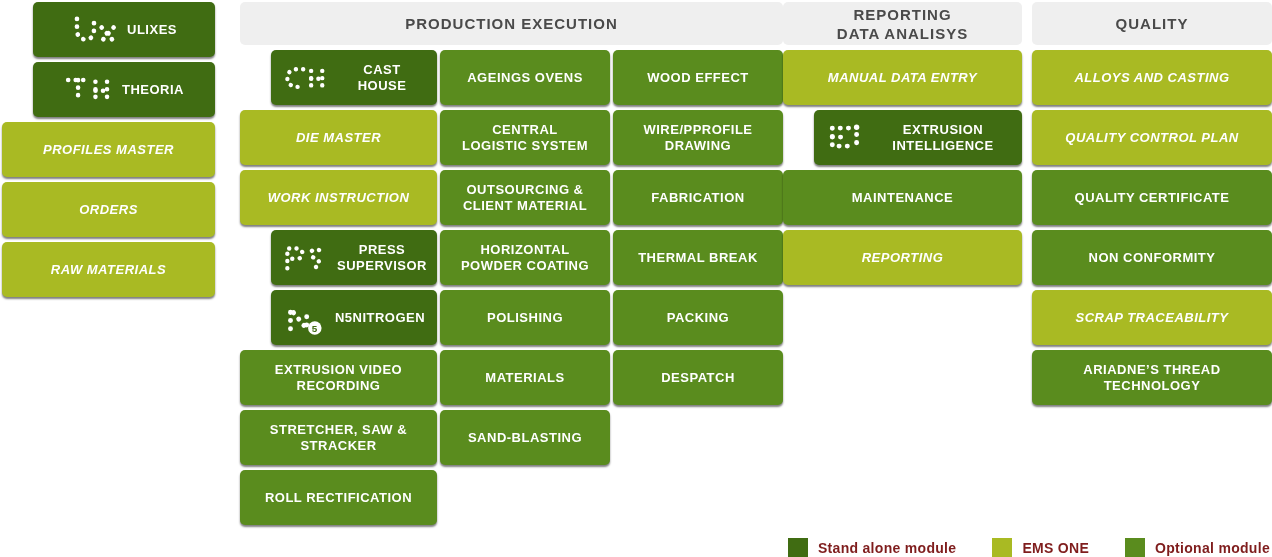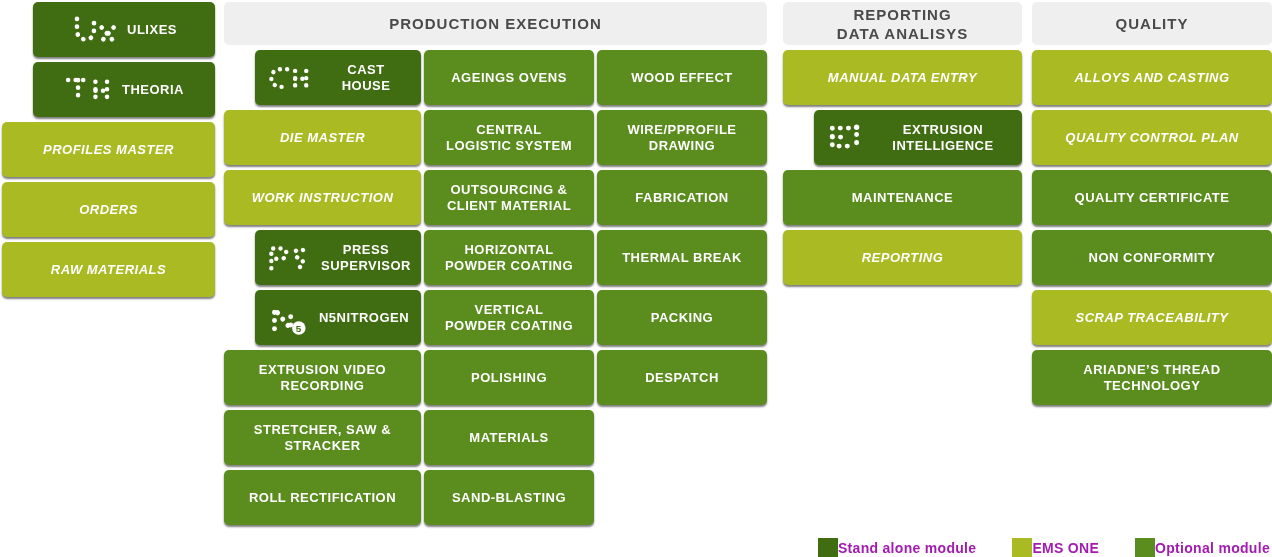--- a/index.html
+++ b/index.html
@@ -2,21 +2,21 @@
 <html><head>
 <meta charset="utf-8">
 <style>
   html,body{margin:0;padding:0;background:#ffffff;}
   .canvas{
     position:relative;width:1272px;height:557px;background:#ffffff;
     font-family:"Liberation Sans",sans-serif;overflow:hidden;
   }
   .col{position:absolute;top:2px;display:flex;flex-direction:column;gap:5px;}
   #col-pre{left:2px;width:213px;}
-  #col-prod{left:224px;width:543px;}
+  #col-prod{left:240px;width:543px;}
   #col-rep{left:783px;width:239px;}
   #col-qual{left:1032px;width:240px;}
   .col-header{
     height:43px;border-radius:5px;background:#efefef;color:#4a4a4a;
     display:flex;flex-direction:column;align-items:center;justify-content:center;
     font-weight:700;font-size:15px;letter-spacing:1px;line-height:19px;text-align:center;
   }
   .subcols{display:flex;gap:3px;}
   .subcol{display:flex;flex-direction:column;gap:5px;width:206px;}
   .block{
@@ -25,21 +25,21 @@
     display:flex;align-items:center;justify-content:center;text-align:center;
     padding:0 20px;box-sizing:border-box;
     box-shadow:0 2px 2px rgba(0,0,0,.5);
   }
   .standalone{background:#406c12;margin-left:31px;}
   .ems_one{background:#a9ba23;font-style:italic;}
   .optional{background:#5a8c1e;}
   .with-icon{gap:10px;padding:0 10px;}
   .logo{flex-shrink:0;}
   .legend{position:absolute;right:2px;bottom:0;display:flex;align-items:center;gap:36px;}
-  .legend-item{display:flex;align-items:center;font-weight:700;font-size:14px;color:#a21caf;letter-spacing:.3px;}
+  .legend-item{display:flex;align-items:center;gap:10px;font-weight:700;font-size:14px;color:#7f1d1d;letter-spacing:.3px;}
   .swatch{width:20px;height:19px;display:inline-block;}
 </style>
 </head>
 <body>
 
 <div class="canvas">
 
   <div class="col" id="col-pre">
     <div class="block standalone with-icon">
       <svg class="logo" viewBox="0 0 54 40" width="46" height="36">
@@ -133,23 +133,20 @@
         <div class="block optional">
           <span>CENTRAL LOGISTIC SYSTEM</span>
         </div>
         <div class="block optional">
           <span>OUTSOURCING &amp; CLIENT MATERIAL</span>
         </div>
         <div class="block optional">
           <span>HORIZONTAL POWDER COATING</span>
         </div>
         <div class="block optional">
-          <span>VERTICAL POWDER COATING</span>
-        </div>
-        <div class="block optional">
           <span>POLISHING</span>
         </div>
         <div class="block optional">
           <span>MATERIALS</span>
         </div>
         <div class="block optional">
           <span>SAND-BLASTING</span>
         </div>
       </div>
       <div class="subcol">

